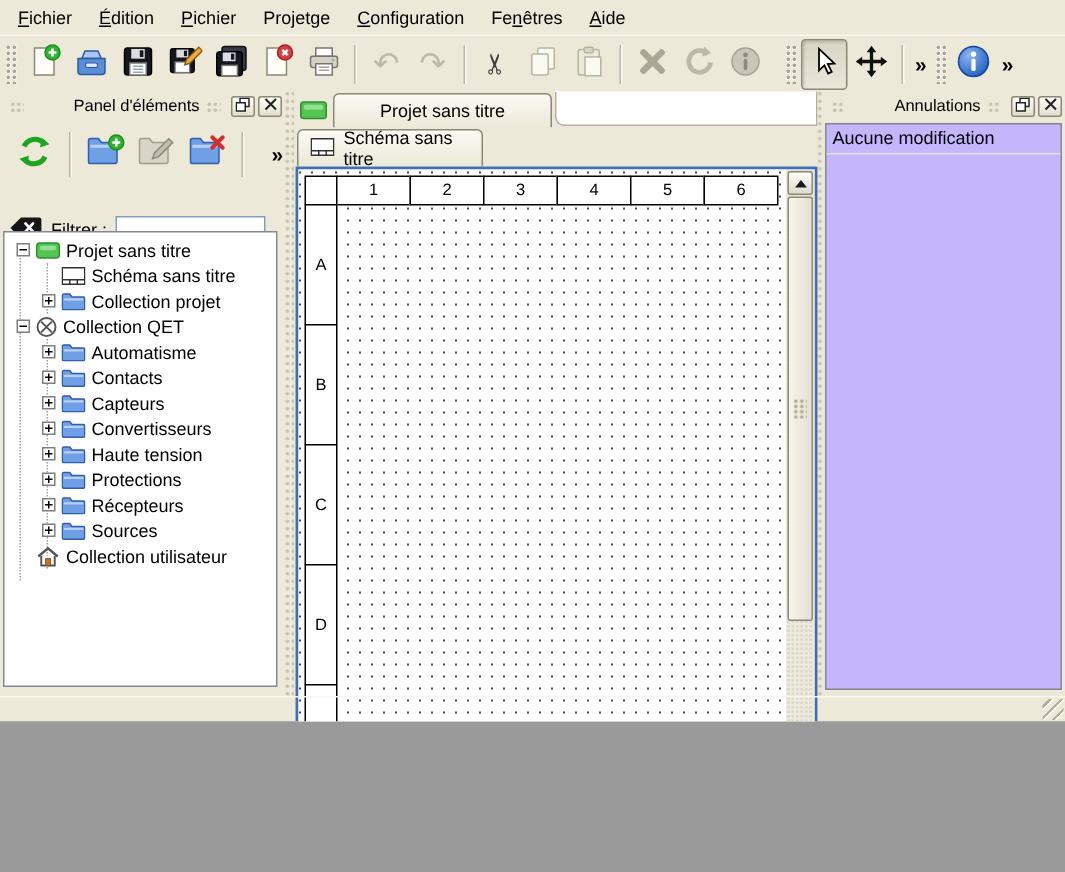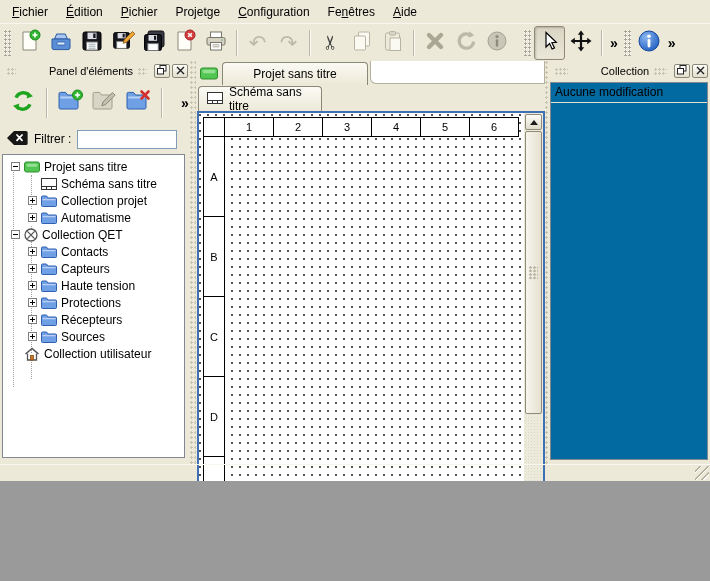--- a/index.html
+++ b/index.html
@@ -35,21 +35,21 @@
   .dock-title-text { flex:none;margin-left:28px; }
   .dock-btn { flex:none; width:16px; height:14px; margin-left:2px; border:1px solid #8a8876; border-radius:2px;
     background:linear-gradient(#fffef8,#e2dfcf); display:flex; align-items:center; justify-content:center; }
 
   
   .ldock-toolbar { position:absolute; left:0; top:19px; height:45px; right:0; display:flex; align-items:center; padding-left:6px; }
   .ld-btn { width:34px; height:34px; display:flex; align-items:center; justify-content:center; flex:none; }
   .ld-sep { width:1px; height:30px; background:#bcb8a7; box-shadow:1px 0 0 #fbfaf4; margin:0 6px; flex:none; }
 
   
-  .filter-row { position:absolute; left:0; right:0; top:66px; height:24px; display:flex; align-items:center; padding-left:6px; gap:6px; }
+  .filter-row { position:absolute; left:0; right:0; top:80px; height:24px; display:flex; align-items:center; padding-left:6px; gap:6px; }
   .filter-input { width:100px; height:19px; border:1px solid #7f9db9; background:#fff; font-family:"Liberation Sans",sans-serif; font-size:12px; padding:0 3px; }
 
   
   .tree { position:absolute; left:2px; right:5px; top:93px; bottom:6px; background:#fff; border:1px solid #828790; overflow:hidden; padding-top:3px; }
   .trow { display:flex; align-items:center; height:17px; gap:4px; white-space:nowrap; position:relative; z-index:1; }
   .trow .pad0 { width:4px; flex:none; }
   .trow .pad1 { width:21px; flex:none; }
   .trow .noexp { width:9px; flex:none; }
   .exp { width:9px; height:9px; border:1px solid #7f7f7f; flex:none; position:relative;
     background:linear-gradient(#000,#000) 50% 50%/5px 1px no-repeat, #fff; }
@@ -88,21 +88,21 @@
   .grip { width:14px; height:9px;
     background-image: radial-gradient(circle at 1.5px 1.5px, #b1ad9b 1px, transparent 1.4px); background-size:4px 3.5px; }
   .arr { width:0; height:0; }
   .arr.up    { border-left:4px solid transparent; border-right:4px solid transparent; border-bottom:5px solid #1c1c1c; }
   .arr.down  { border-left:4px solid transparent; border-right:4px solid transparent; border-top:5px solid #1c1c1c; }
   .arr.left  { border-top:4px solid transparent; border-bottom:4px solid transparent; border-right:5px solid #1c1c1c; }
   .arr.right { border-top:4px solid transparent; border-bottom:4px solid transparent; border-left:5px solid #1c1c1c; }
   .view-corner { position:absolute; right:0; bottom:0; width:19px; height:19px; background:#ece9d8; }
 
   
-  .undo-list { position:absolute; left:2px; right:2px; top:21px; bottom:4px; background:#0369a1; border:1px solid #828790; font-size:12px; }
+  .undo-list { position:absolute; left:2px; right:2px; top:21px; bottom:4px; background:#c4b5fd; border:1px solid #828790; font-size:12px; }
   .undo-item { padding:2px 4px 3px 4px; border-bottom:1px solid #e4e1d2; }
 
   
   .vsplit { position:absolute; top:61px; bottom:17px; width:6px;
     background-image: radial-gradient(circle at 1.5px 1.5px, #c8c4b2 1px, transparent 1.4px); background-size:4px 5px; }
 
   
   .statusbar { position:absolute; left:0; right:0; bottom:0; height:17px; border-top:1px solid #f8f6ee; }
   .sizegrip { position:absolute; right:1px; bottom:1px; width:14px; height:14px;
     background: repeating-linear-gradient(135deg, transparent 0 3px, #b4b09e 3px 4.5px, #fdfcf6 4.5px 5.5px); }
@@ -395,67 +395,78 @@
           <span class="ticon">
             <svg width="16" height="12">
               <path d="M0.5 3 v-1 a1 1 0 0 1 1 -1 h4 l1.5 2 h7.5 a1 1 0 0 1 1 1 v6.5 a1 1 0 0 1 -1 1 h-13 a1 1 0 0 1 -1 -1 Z" fill="#6f9fe4" stroke="#2f5fae"></path>
               <path d="M1.5 4.6 h13" stroke="#b9d0f4" stroke-width="1.4"></path>
             </svg>
           </span>
           <span>Collection projet</span>
         </div>
 
       <div class="trow">
-          <span class="pad1"></span>
-          <span class="exp plus"></span>
-          <span class="ticon">
-            <svg width="16" height="12">
-              <path d="M0.5 3 v-1 a1 1 0 0 1 1 -1 h4 l1.5 2 h7.5 a1 1 0 0 1 1 1 v6.5 a1 1 0 0 1 -1 1 h-13 a1 1 0 0 1 -1 -1 Z" fill="#6f9fe4" stroke="#2f5fae"></path>
-              <path d="M1.5 4.6 h13" stroke="#b9d0f4" stroke-width="1.4"></path>
-            </svg>
-          </span>
-          <span>Automatisme</span>
-        </div>
-
-      <div class="trow">
           <span class="pad0"></span>
           <span class="exp"></span>
           <span class="ticon">
             <svg width="14" height="14">
               <circle cx="7" cy="7" r="6" fill="#fff" stroke="#555" stroke-width="1.3"></circle>
               <path d="M3.4 3.4 l7.2 7.2 M10.6 3.4 l-7.2 7.2" stroke="#555" stroke-width="1.3"></path>
             </svg>
           </span>
           <span>Collection QET</span>
         </div>
 
       <div class="trow">
           <span class="pad1"></span>
           <span class="exp plus"></span>
           <span class="ticon">
             <svg width="16" height="12">
               <path d="M0.5 3 v-1 a1 1 0 0 1 1 -1 h4 l1.5 2 h7.5 a1 1 0 0 1 1 1 v6.5 a1 1 0 0 1 -1 1 h-13 a1 1 0 0 1 -1 -1 Z" fill="#6f9fe4" stroke="#2f5fae"></path>
               <path d="M1.5 4.6 h13" stroke="#b9d0f4" stroke-width="1.4"></path>
             </svg>
           </span>
+          <span>Automatisme</span>
+        </div>
+
+      <div class="trow">
+          <span class="pad1"></span>
+          <span class="exp plus"></span>
+          <span class="ticon">
+            <svg width="16" height="12">
+              <path d="M0.5 3 v-1 a1 1 0 0 1 1 -1 h4 l1.5 2 h7.5 a1 1 0 0 1 1 1 v6.5 a1 1 0 0 1 -1 1 h-13 a1 1 0 0 1 -1 -1 Z" fill="#6f9fe4" stroke="#2f5fae"></path>
+              <path d="M1.5 4.6 h13" stroke="#b9d0f4" stroke-width="1.4"></path>
+            </svg>
+          </span>
           <span>Contacts</span>
         </div>
 
       <div class="trow">
           <span class="pad1"></span>
           <span class="exp plus"></span>
           <span class="ticon">
             <svg width="16" height="12">
               <path d="M0.5 3 v-1 a1 1 0 0 1 1 -1 h4 l1.5 2 h7.5 a1 1 0 0 1 1 1 v6.5 a1 1 0 0 1 -1 1 h-13 a1 1 0 0 1 -1 -1 Z" fill="#6f9fe4" stroke="#2f5fae"></path>
               <path d="M1.5 4.6 h13" stroke="#b9d0f4" stroke-width="1.4"></path>
             </svg>
           </span>
           <span>Capteurs</span>
         </div>
 
+      <div class="trow">
+          <span class="pad1"></span>
+          <span class="exp plus"></span>
+          <span class="ticon">
+            <svg width="16" height="12">
+              <path d="M0.5 3 v-1 a1 1 0 0 1 1 -1 h4 l1.5 2 h7.5 a1 1 0 0 1 1 1 v6.5 a1 1 0 0 1 -1 1 h-13 a1 1 0 0 1 -1 -1 Z" fill="#6f9fe4" stroke="#2f5fae"></path>
+              <path d="M1.5 4.6 h13" stroke="#b9d0f4" stroke-width="1.4"></path>
+            </svg>
+          </span>
+          <span>Convertisseurs</span>
+        </div>
 
       <div class="trow">
           <span class="pad1"></span>
           <span class="exp plus"></span>
           <span class="ticon">
             <svg width="16" height="12">
               <path d="M0.5 3 v-1 a1 1 0 0 1 1 -1 h4 l1.5 2 h7.5 a1 1 0 0 1 1 1 v6.5 a1 1 0 0 1 -1 1 h-13 a1 1 0 0 1 -1 -1 Z" fill="#6f9fe4" stroke="#2f5fae"></path>
               <path d="M1.5 4.6 h13" stroke="#b9d0f4" stroke-width="1.4"></path>
             </svg>
           </span>
@@ -586,21 +597,21 @@
           </div>
       </div>
 
       <div class="view-corner"></div>
     </div>
   </div>
 
   <div class="dock dock-right">
     <div class="dock-title">
       <div class="dock-tex"></div>
-      <span class="dock-title-text">Collection</span>
+      <span class="dock-title-text">Annulations</span>
       <div class="dock-tex"></div>
       <div class="dock-btn">
           <span><svg width="10" height="10">
               <rect x="3" y="0.5" width="6" height="5.5" fill="#fff" stroke="#222"></rect>
               <rect x="0.5" y="3.5" width="6" height="5.5" fill="#fff" stroke="#222"></rect>
             </svg></span>
         </div>
       <div class="dock-btn">
           <span><svg width="9" height="9">
               <path d="M1 1 L8 8 M8 1 L1 8" stroke="#222" stroke-width="1.4"></path>

